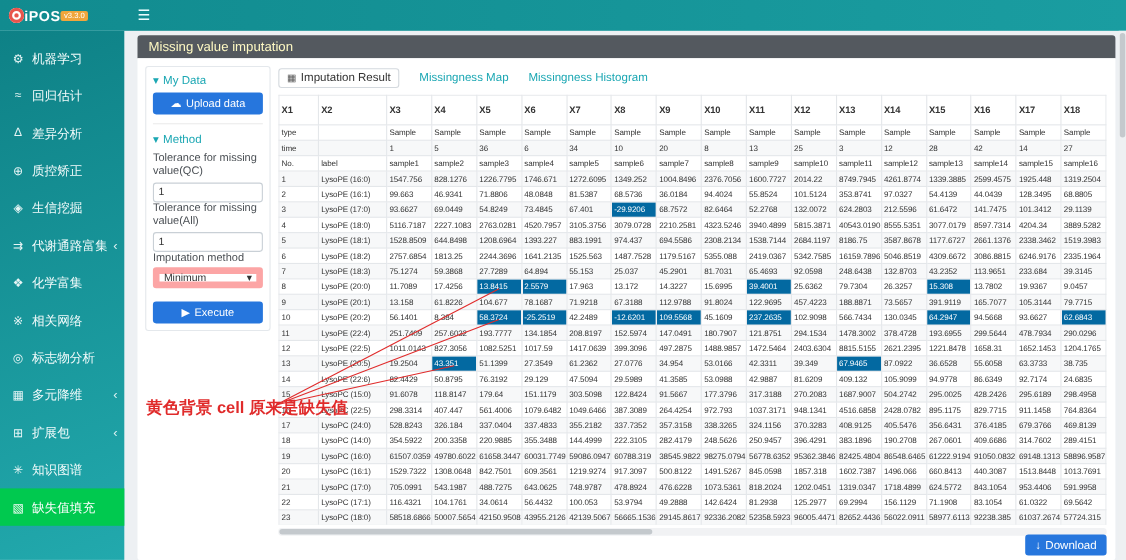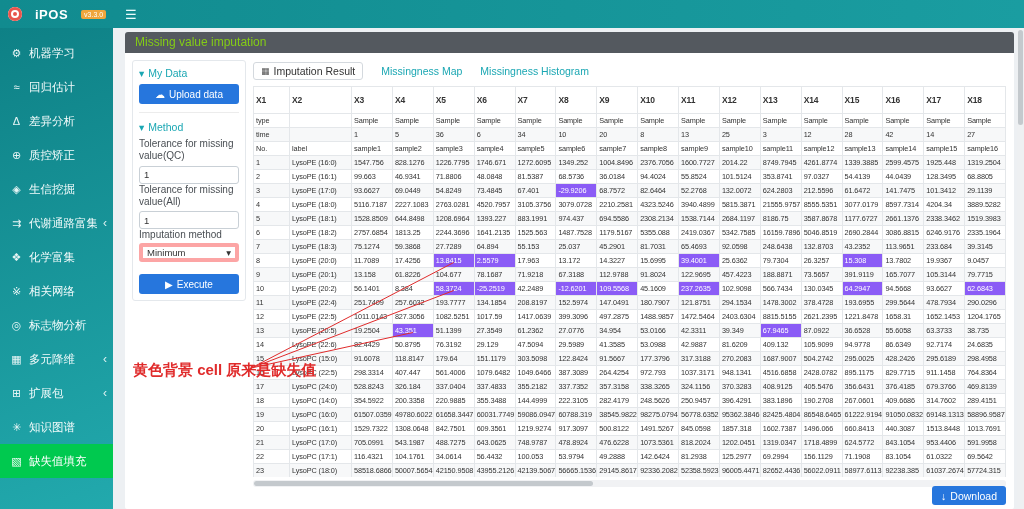--- a/index.html
+++ b/index.html
@@ -1,69 +1,69 @@
 <!DOCTYPE html>
 <html><head>
 <meta charset="utf-8">
 <style>
   *{box-sizing:border-box;margin:0;padding:0}
   html,body{width:1024px;height:509px;overflow:hidden;background:#edf0f3;
     font-family:"Liberation Sans","DejaVu Sans",sans-serif;position:relative}
   
   .topbar{position:absolute;left:0;top:0;width:1024px;height:28px;z-index:10;
     background:linear-gradient(90deg,#118b8f,#1a9da1);display:flex;align-items:center}
-  .brand{width:113px;display:flex;align-items:center;padding-left:8px;gap:13px}
+  .brand{width:113px;display:flex;align-items:center;padding-left:8px;gap:0}
   .logo-dot{width:14px;height:14px;border-radius:50%;background:#e8554d;flex:none;
     box-shadow:inset 0 0 0 3px #e8554d, inset 0 0 0 5px #ffffff}
   .brand-name{color:#fff;font-weight:bold;font-size:13px;letter-spacing:.5px}
   .ver-badge{background:#f0a63c;color:#fff;font-size:7px;padding:1px 3px;border-radius:2px;
     align-self:flex-start;margin-top:3px}
   .hamburger{color:#eafcfc;font-size:13px;margin-left:12px;cursor:pointer}
   
   .sidebar{position:absolute;left:0;top:28px;width:113px;height:481px;z-index:9;
     background:linear-gradient(160deg,#0e8186 0%,#22a9ad 100%);padding-top:8px}
   .sb-item{height:34px;display:flex;align-items:center;padding:0 6px 0 10px;gap:6px;
     color:#f2fbfb;font-size:11.5px;cursor:pointer}
   .sb-item .sb-icon{font-size:11px;width:13px;text-align:center;opacity:.95;flex:none}
   .sb-item .sb-label{flex:1;white-space:nowrap;overflow:hidden}
   .sb-item .sb-chevron{font-size:12px;opacity:.9}
   .sb-item.active{background:#00c94f;color:#fff}
   
   .main{position:absolute;left:113px;top:28px;right:0;bottom:0;padding:4px 10px 0 12px}
   .card{width:100%;height:100%;display:flex;flex-direction:column}
-  .card-header{height:21px;background:#54595f;border-radius:3px 3px 0 0;color:#84cc16;
+  .card-header{height:21px;background:#54595f;border-radius:3px 3px 0 0;color:#fef9c3;
     font-size:12px;line-height:21px;padding-left:10px;flex:none}
   .card-body{flex:1;background:#fff;position:relative;border-radius:0 0 2px 2px}
   
   .controls{position:absolute;left:7px;top:7px;width:114px;border:1px solid #e4e8ec;
     border-radius:3px;padding:6px;background:#fff}
   .sec-head{color:#1ba7b3;font-size:10.5px;margin-bottom:5px;display:flex;gap:4px;align-items:center;cursor:pointer}
   .btn{display:flex;align-items:center;justify-content:center;gap:4px;background:#2676dd;color:#fff;
     border:none;border-radius:3px;font-size:10px;height:20px;width:100%;cursor:pointer;font-family:inherit}
   .divider{border-top:1px solid #ececec;margin:8px 0}
   .fld-label{font-size:10px;color:#4a4f54;margin:0 0 2px;line-height:1.2}
   .fld-input{width:100%;height:18px;border:1px solid #c9d0d6;border-radius:3px;font-size:9.5px;
     padding:0 4px;font-family:inherit;color:#333}
-  .select{width:100%;height:19px;border:4px solid #fca5a5;border-radius:3px;font-size:9.5px;
+  .select{width:100%;height:19px;border:6px solid #fca5a5;border-radius:3px;font-size:9.5px;
     padding:0 4px;display:flex;align-items:center;justify-content:space-between;color:#333;
     cursor:pointer;margin-bottom:12px}
   
   .right{position:absolute;left:128px;top:7px;right:8px;bottom:4px}
   .tabs{height:22px;display:flex;align-items:center;gap:18px}
   .tab{font-size:10.5px;color:#1ba7b3;cursor:pointer}
   .tab.active{color:#333;border:1px solid #d4d9de;border-radius:3px;padding:2px 7px;background:#fff;
     display:flex;gap:4px;align-items:center}
   .tab .tab-icon{color:#555;font-size:9px}
   .table-wrap{position:absolute;left:0;right:0;top:26px;bottom:28px;overflow:hidden}
   table{border-collapse:collapse;table-layout:fixed;width:100%}
   th,td{border:1px solid #e4e7ea;font-size:7.3px;padding:1px 2px;text-align:left;white-space:nowrap;
     overflow:hidden;height:13px;line-height:11px;color:#333;letter-spacing:-0.1px}
   th{font-size:8.5px;font-weight:bold;height:27px;background:#fff}
   tbody tr:nth-child(even){background:#f7f8f9}
-  td.hl{background:#8b5cf6;color:#fff}
+  td.hl{background:#0369a1;color:#fff}
   .hscroll{position:absolute;left:0;right:0;bottom:18px;height:7px;background:#f1f2f4;border-radius:3px}
   .hscroll-thumb{position:absolute;left:1px;top:1px;height:5px;width:45%;background:#c4c9cd;border-radius:3px}
   .dl-btn{position:absolute;right:0;bottom:0;height:19px;padding:0 9px;display:flex;align-items:center;
     gap:4px;background:#2676dd;color:#fff;font-size:10.5px;border-radius:3px;border:none;cursor:pointer;font-family:inherit}
   
   .annotation{position:absolute;left:8px;top:308px;color:#e02b2b;font-size:15px;font-weight:bold;
     white-space:nowrap;z-index:45}
   #arrows{position:absolute;left:0;top:0;width:1024px;height:509px;pointer-events:none;z-index:44}
   
   .vscroll{position:absolute;right:0;top:28px;width:7px;bottom:0;background:#eef0f2;z-index:20}
@@ -355,21 +355,21 @@
                   <td>5116.7187</td>
                   <td>2227.1083</td>
                   <td>2763.0281</td>
                   <td>4520.7957</td>
                   <td>3105.3756</td>
                   <td>3079.0728</td>
                   <td>2210.2581</td>
                   <td>4323.5246</td>
                   <td>3940.4899</td>
                   <td>5815.3871</td>
-                  <td>21555.9757</td>
+                  <td>40543.0190</td>
                   <td>8555.5351</td>
                   <td>3077.0179</td>
                   <td>8597.7314</td>
                   <td>4204.34</td>
                   <td>3889.5282</td>
                 </tr>
                 <tr>
                   <td>5</td>
                   <td>LysoPE (18:1)</td>
                   <td>1528.8509</td>
@@ -397,21 +397,21 @@
                   <td>2244.3696</td>
                   <td>1641.2135</td>
                   <td>1525.563</td>
                   <td>1487.7528</td>
                   <td>1179.5167</td>
                   <td>5355.088</td>
                   <td>2419.0367</td>
                   <td>5342.7585</td>
                   <td>16159.7896</td>
                   <td>5046.8519</td>
-                  <td>2690.2844</td>
+                  <td>4309.6672</td>
                   <td>3086.8815</td>
                   <td>6246.9176</td>
                   <td>2335.1964</td>
                 </tr>
                 <tr>
                   <td>7</td>
                   <td>LysoPE (18:3)</td>
                   <td>75.1274</td>
                   <td>59.3868</td>
                   <td>27.7289</td>

